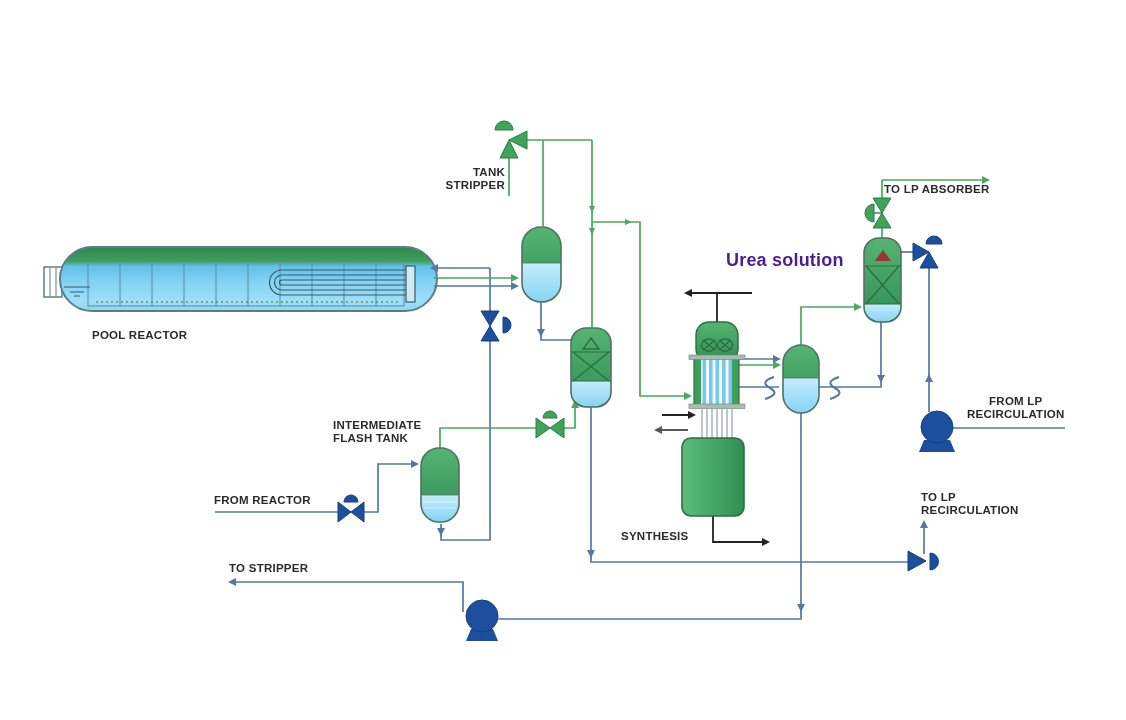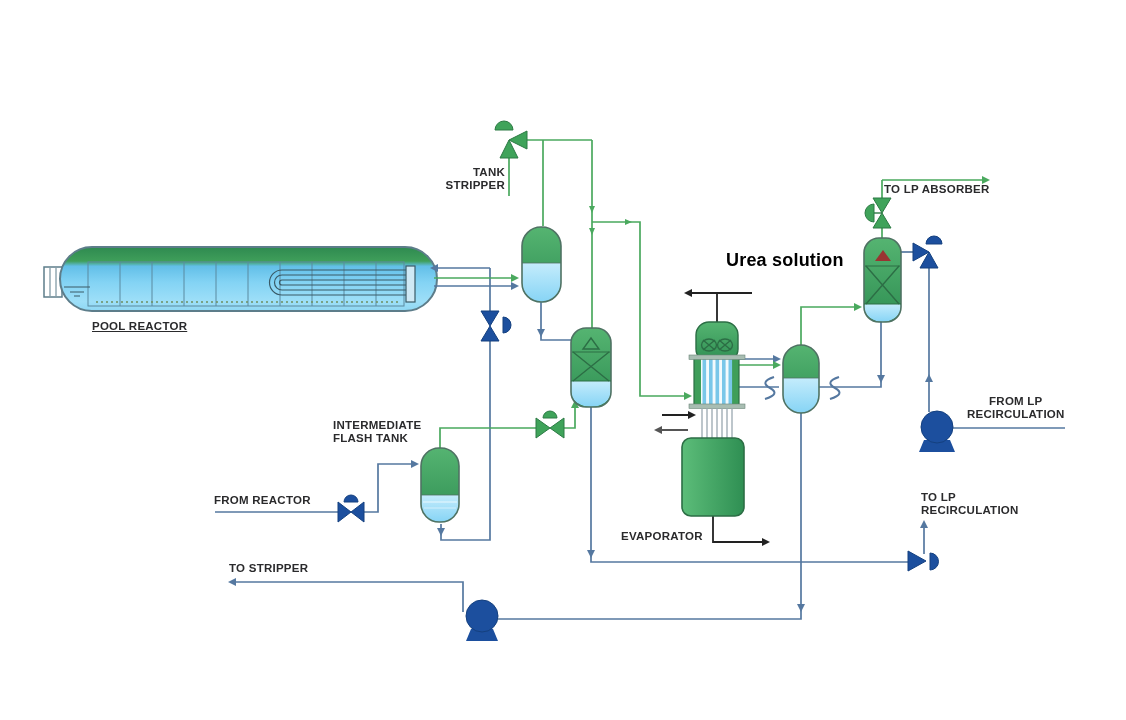--- a/index.html
+++ b/index.html
@@ -1,21 +1,21 @@
 <!DOCTYPE html>
 <html><head>
 <meta charset="utf-8">
 <style>
   html,body{margin:0;padding:0;background:#ffffff;}
   #stage{position:relative;width:1126px;height:720px;background:#ffffff;overflow:hidden;
          font-family:"Liberation Sans", sans-serif;}
   #stage svg{position:absolute;left:0;top:0;}
   .lbl{position:absolute;font-size:11.5px;font-weight:700;color:#2a2a2c;
        letter-spacing:.25px;line-height:12.5px;white-space:nowrap;}
-  .lbl.big{font-size:18px;letter-spacing:.2px;color:#000000;}
+  .lbl.big{font-size:18px;letter-spacing:.2px;color:#4c1d95;}
   .r{text-align:right;}
 </style>
 </head>
 <body>
 
 <div id="stage">
 
 <svg width="1126" height="720" viewBox="0 0 1126 720">
   <defs>
     <linearGradient id="gReactor" x1="0" y1="0" x2="0" y2="1">
@@ -259,37 +259,37 @@
   <g>
     <polygon points="466,641 498,641 493,629 471,629" fill="#1c4f9e"></polygon>
     <circle cx="482" cy="616" r="16" fill="#1c4f9e" stroke="#14407f" stroke-width="1"></circle>
   </g>
   <g>
     <polygon points="919,452 955,452 950,440 924,440" fill="#1c4f9e"></polygon>
     <circle cx="937" cy="427" r="16" fill="#1c4f9e" stroke="#14407f" stroke-width="1"></circle>
   </g>
 </svg>
 
-<div class="lbl" style="left:92px;top:320px;text-decoration:underline;"><span>POOL REACTOR</span></div>
+<div class="lbl" style="left:92px;top:329px;"><span>POOL REACTOR</span></div>
 
 <div class="lbl r" style="left:420px;top:166px;width:85px;">
   <span>TANK</span><br>
   <span>STRIPPER</span>
 </div>
 
 <div class="lbl" style="left:333px;top:419px;">
   <span>INTERMEDIATE</span><br>
   <span>FLASH TANK</span>
 </div>
 
 <div class="lbl" style="left:214px;top:494px;"><span>FROM REACTOR</span></div>
 
 <div class="lbl" style="left:229px;top:562px;"><span>TO STRIPPER</span></div>
 
-<div class="lbl" style="left:621px;top:530px;"><span>EVAPORATOR</span></div>
+<div class="lbl" style="left:621px;top:530px;"><span>SYNTHESIS</span></div>
 
 <div class="lbl big" style="left:726px;top:254px;"><span>Urea solution</span></div>
 
 <div class="lbl" style="left:884px;top:155px;margin-top:28px;"><span>TO LP ABSORBER</span></div>
 
 <div class="lbl" style="left:967px;top:395px;text-align:center;">
   <span>FROM LP</span><br>
   <span>RECIRCULATION</span>
 </div>
 

